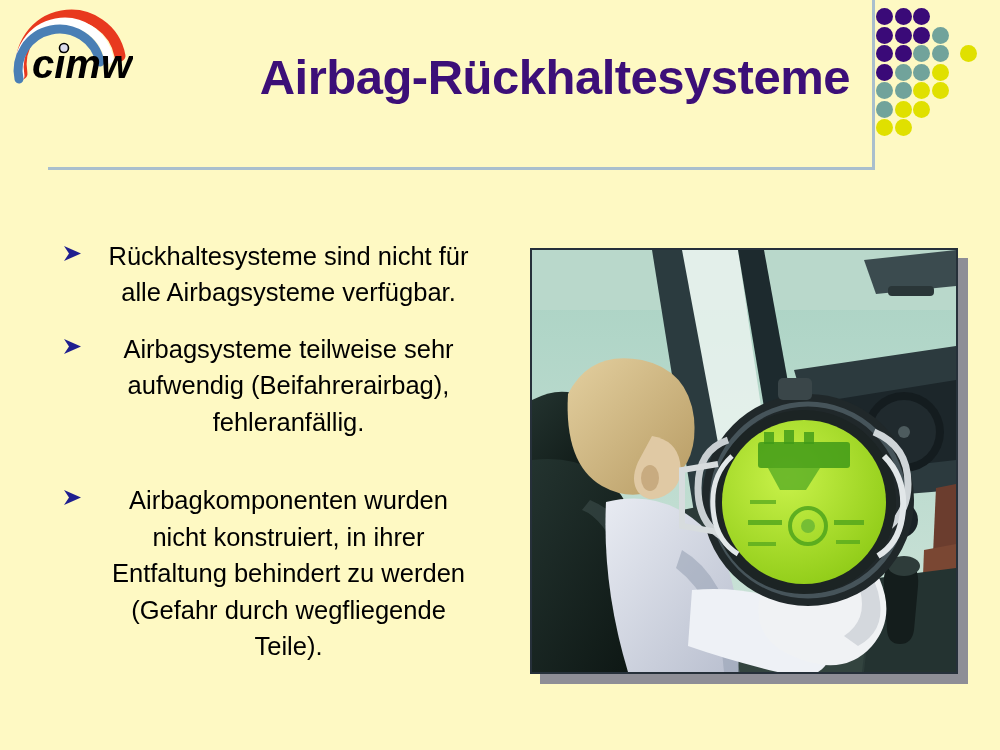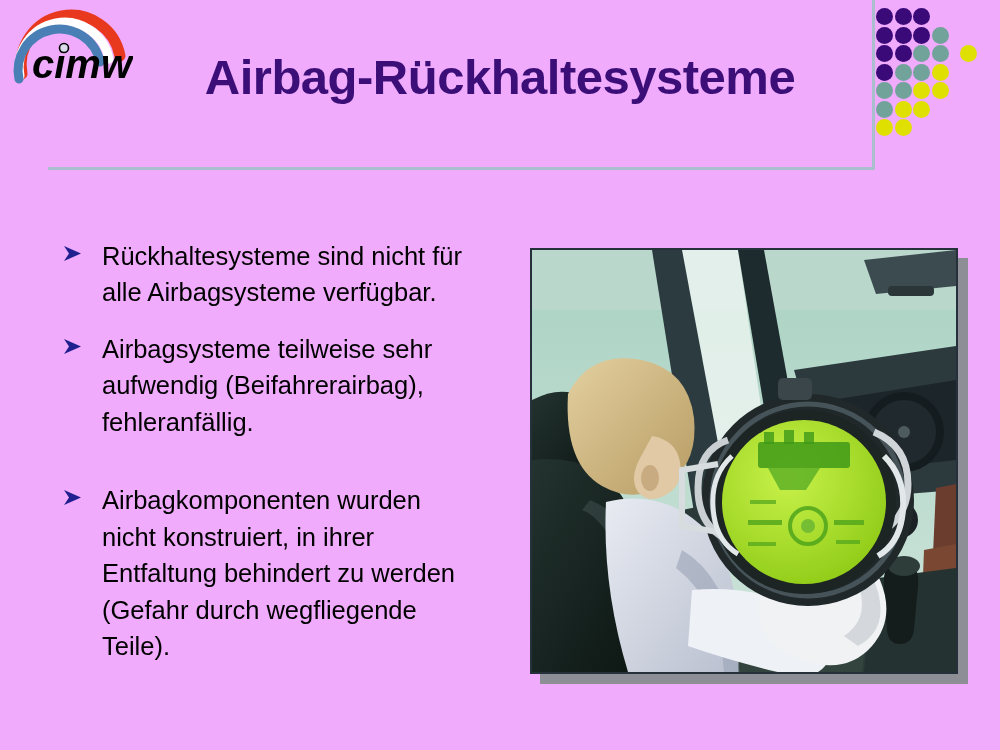--- a/index.html
+++ b/index.html
@@ -7,21 +7,21 @@
     padding: 0;
     background: #ffffff;
   }
   body {
     font-family: "Liberation Sans", sans-serif;
   }
   #slide {
     position: relative;
     width: 1000px;
     height: 750px;
-    background: #f0abfc;
+    background: #fef9c3;
     overflow: hidden;
   }
 
   
   .frame-hline {
     position: absolute;
     left: 48px;
     top: 167px;
     width: 827px;
     height: 3px;
@@ -45,21 +45,21 @@
     height: 86px;
   }
   .logo svg { display: block; }
 
   
   .title {
     position: absolute;
     left: 150px;
     top: 52px;
     width: 700px;
-    text-align: center;
+    text-align: right;
     color: #3c0f78;
     font-size: 49px;
     font-weight: bold;
     letter-spacing: -0.5px;
     line-height: 1.05;
     white-space: nowrap;
     font-family: "Liberation Sans", sans-serif;
   }
 
   
@@ -92,20 +92,21 @@
   }
   .bullet {
     position: relative;
     display: block;
     padding-left: 47px;
     margin-bottom: 20px;
     color: #000000;
     font-size: 25.5px;
     line-height: 1.43;
     font-family: "Liberation Sans", sans-serif;
+    text-align: center;
   }
   .bullet:last-child { margin-bottom: 0; margin-top: 42px; }
   .bullet-marker {
     position: absolute;
     left: 4px;
     top: 2px;
     width: 28px;
     height: 28px;
     color: #1f1f8f;
   }

